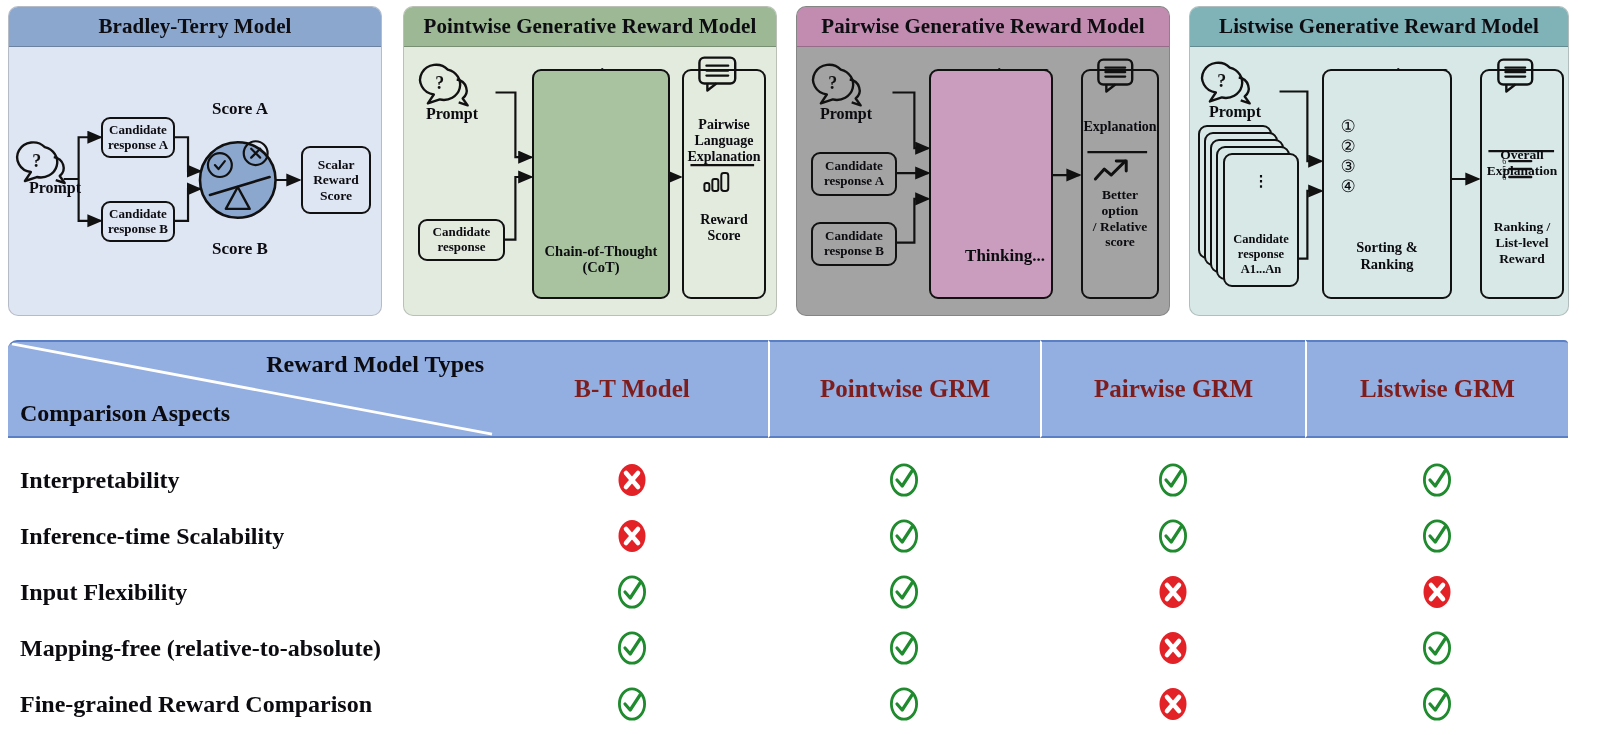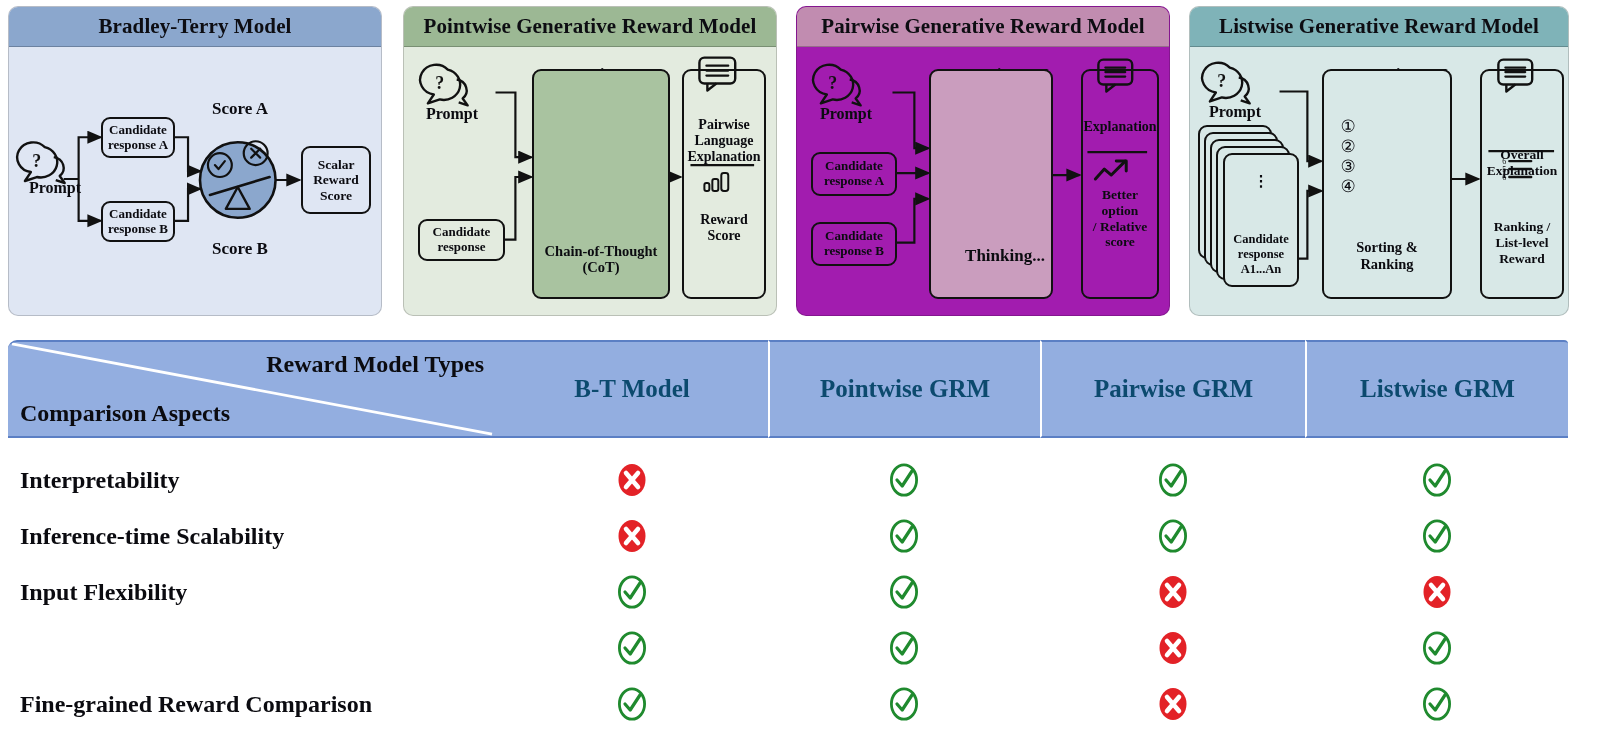--- a/index.html
+++ b/index.html
@@ -54,21 +54,21 @@
 
   
   .table-wrap { position: absolute; left: 8px; top: 340px; width: 1560px; height: 390px; }
   .thead { position: relative; height: 98px; width: 100%; }
   .hcell {
     position: absolute; top: 0; height: 98px;
     background: #93aee0;
     border-top: 2px solid #5b7fc4;
     border-bottom: 2px solid #5b7fc4;
     display: flex; align-items: center; justify-content: center;
-    font-weight: bold; font-size: 25px; color: #0c4a6e;
+    font-weight: bold; font-size: 25px; color: #7f1d1d;
   }
   .hcell + .hcell { border-left: 2px solid #ffffff; }
   .corner {
     position: absolute; left: 0; top: 0; width: 488px; height: 98px;
     background: #93aee0;
     border-top: 2px solid #5b7fc4;
     border-bottom: 2px solid #5b7fc4;
     border-top-left-radius: 9px;
     overflow: hidden;
   }
@@ -241,21 +241,21 @@
             <span>Explanation</span>
           </span>
           <span style="font-size:14px; line-height:1.16; margin-top:46px;">
             <span>Reward</span><br>
             <span>Score</span>
           </span>
         </div>
       </div>
     </div>
 
-    <div class="panel" id="panel-pw" style="background:#a21caf;">
+    <div class="panel" id="panel-pw" style="background:#a3a3a3;">
       <div class="panel-head" style="background:#c18cb0;">Pairwise Generative Reward Model</div>
       <div class="panel-body">
 
         <svg class="wires" viewBox="0 0 374 270">
           <defs>
             <marker id="ah3" markerWidth="7" markerHeight="7" refX="6" refY="3" orient="auto">
               <path d="M0,0 L7,3 L0,6 z" fill="#111"></path>
             </marker>
           </defs>
           <path d="M96,45 L118,45 L118,101 L132,101" stroke="#111" stroke-width="2.2" fill="none" marker-end="url(#ah3)"></path>
@@ -528,20 +528,21 @@
         </div>
         <div class="rcell" style="left:1297px; width:263px;">
           <svg class="mark" viewBox="0 0 34 38">
             <ellipse cx="17" cy="19" rx="13.5" ry="16" fill="#e32227"></ellipse>
             <path d="M11,12 L23,26 M23,12 L11,26" stroke="#fff" stroke-width="4.6" stroke-linecap="round"></path>
           </svg>
         </div>
       </div>
 
       <div class="trow">
+        <div class="rlabel">Mapping-free (relative-to-absolute)</div>
         <div class="rcell" style="left:488px; width:272px;">
           <svg class="mark" viewBox="0 0 34 38">
             <ellipse cx="17" cy="19" rx="12.6" ry="15.2" fill="none" stroke="#1f8a2e" stroke-width="2.8"></ellipse>
             <path d="M10,19 L15.2,25 L25,10" fill="none" stroke="#1f8a2e" stroke-width="3.2" stroke-linecap="round" stroke-linejoin="round"></path>
           </svg>
         </div>
         <div class="rcell" style="left:760px; width:272px;">
           <svg class="mark" viewBox="0 0 34 38">
             <ellipse cx="17" cy="19" rx="12.6" ry="15.2" fill="none" stroke="#1f8a2e" stroke-width="2.8"></ellipse>
             <path d="M10,19 L15.2,25 L25,10" fill="none" stroke="#1f8a2e" stroke-width="3.2" stroke-linecap="round" stroke-linejoin="round"></path>

